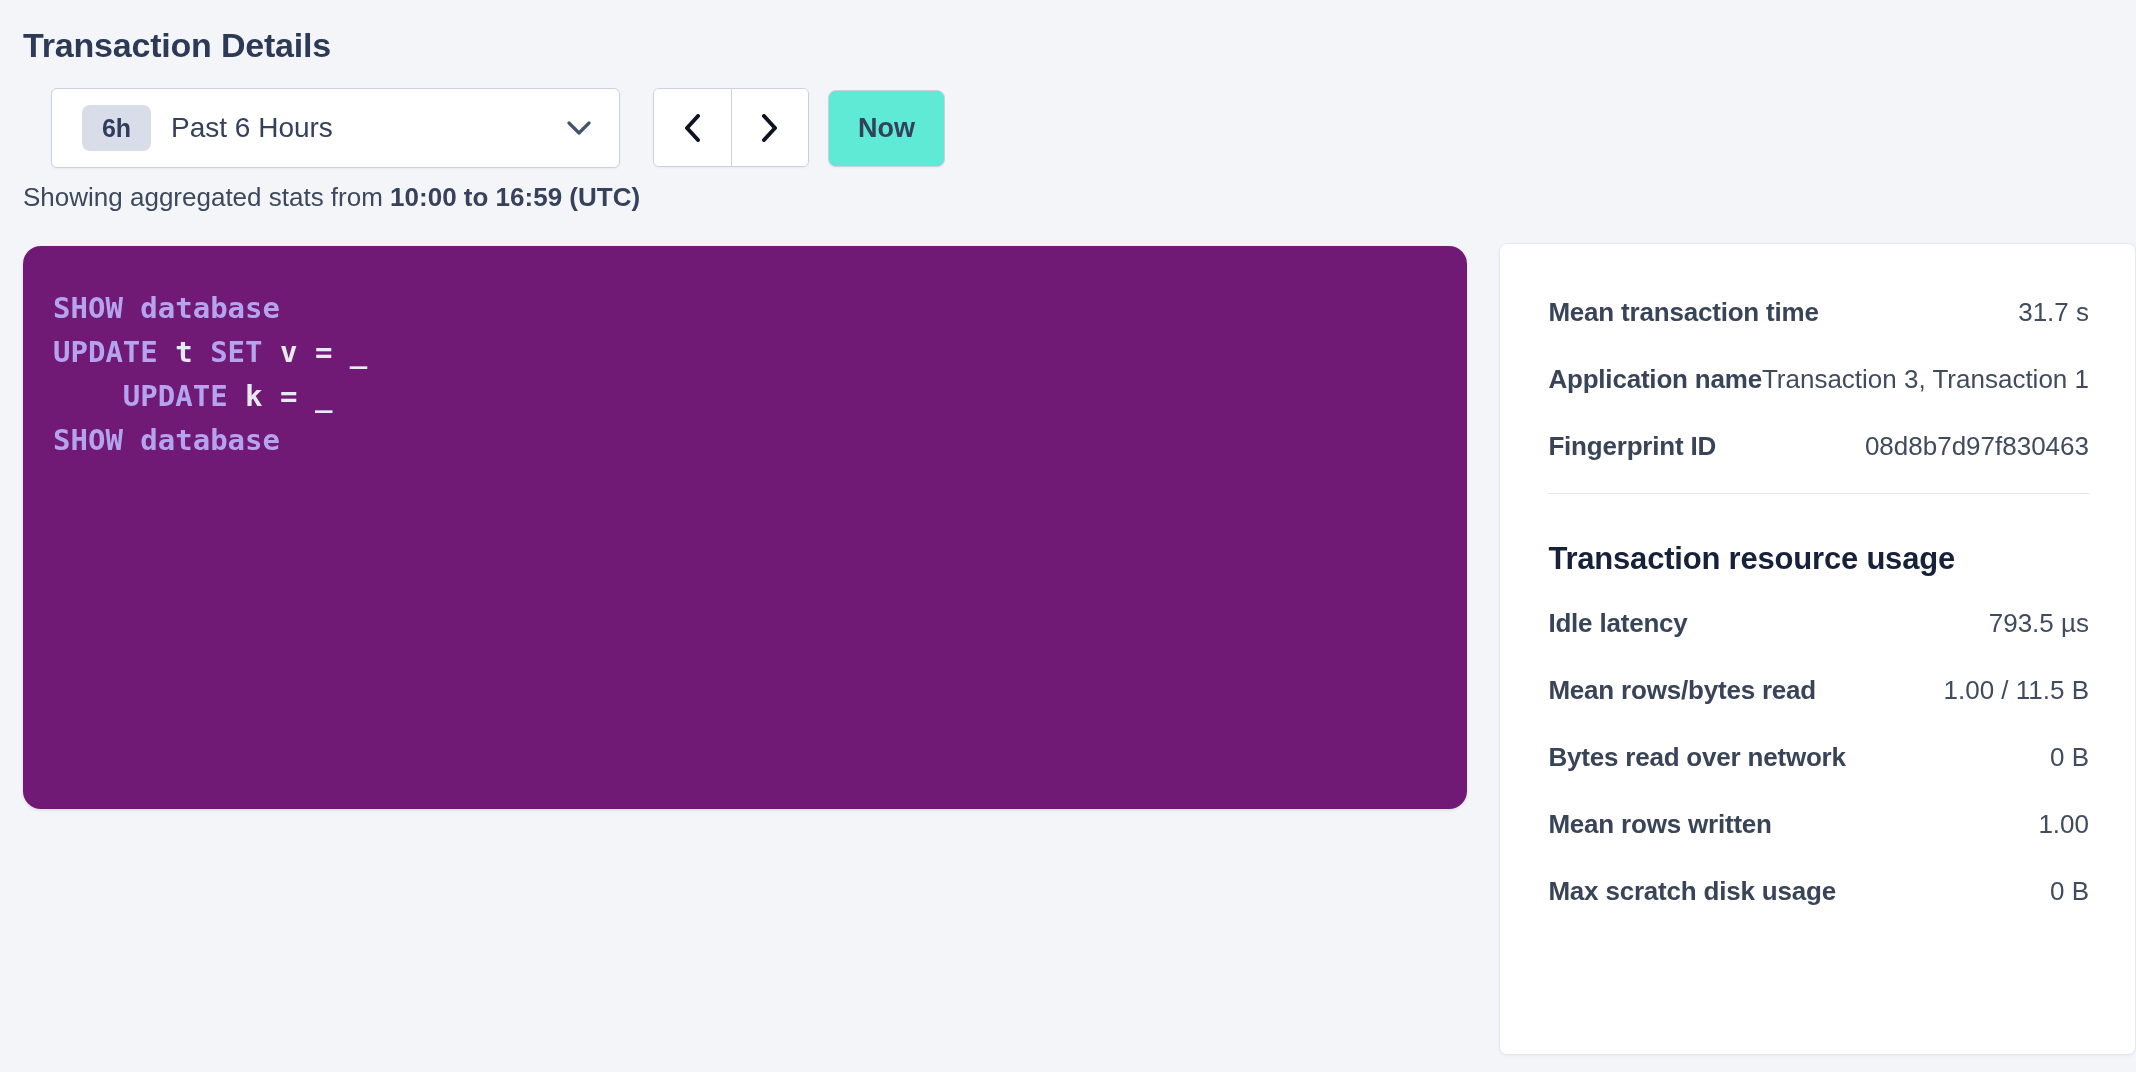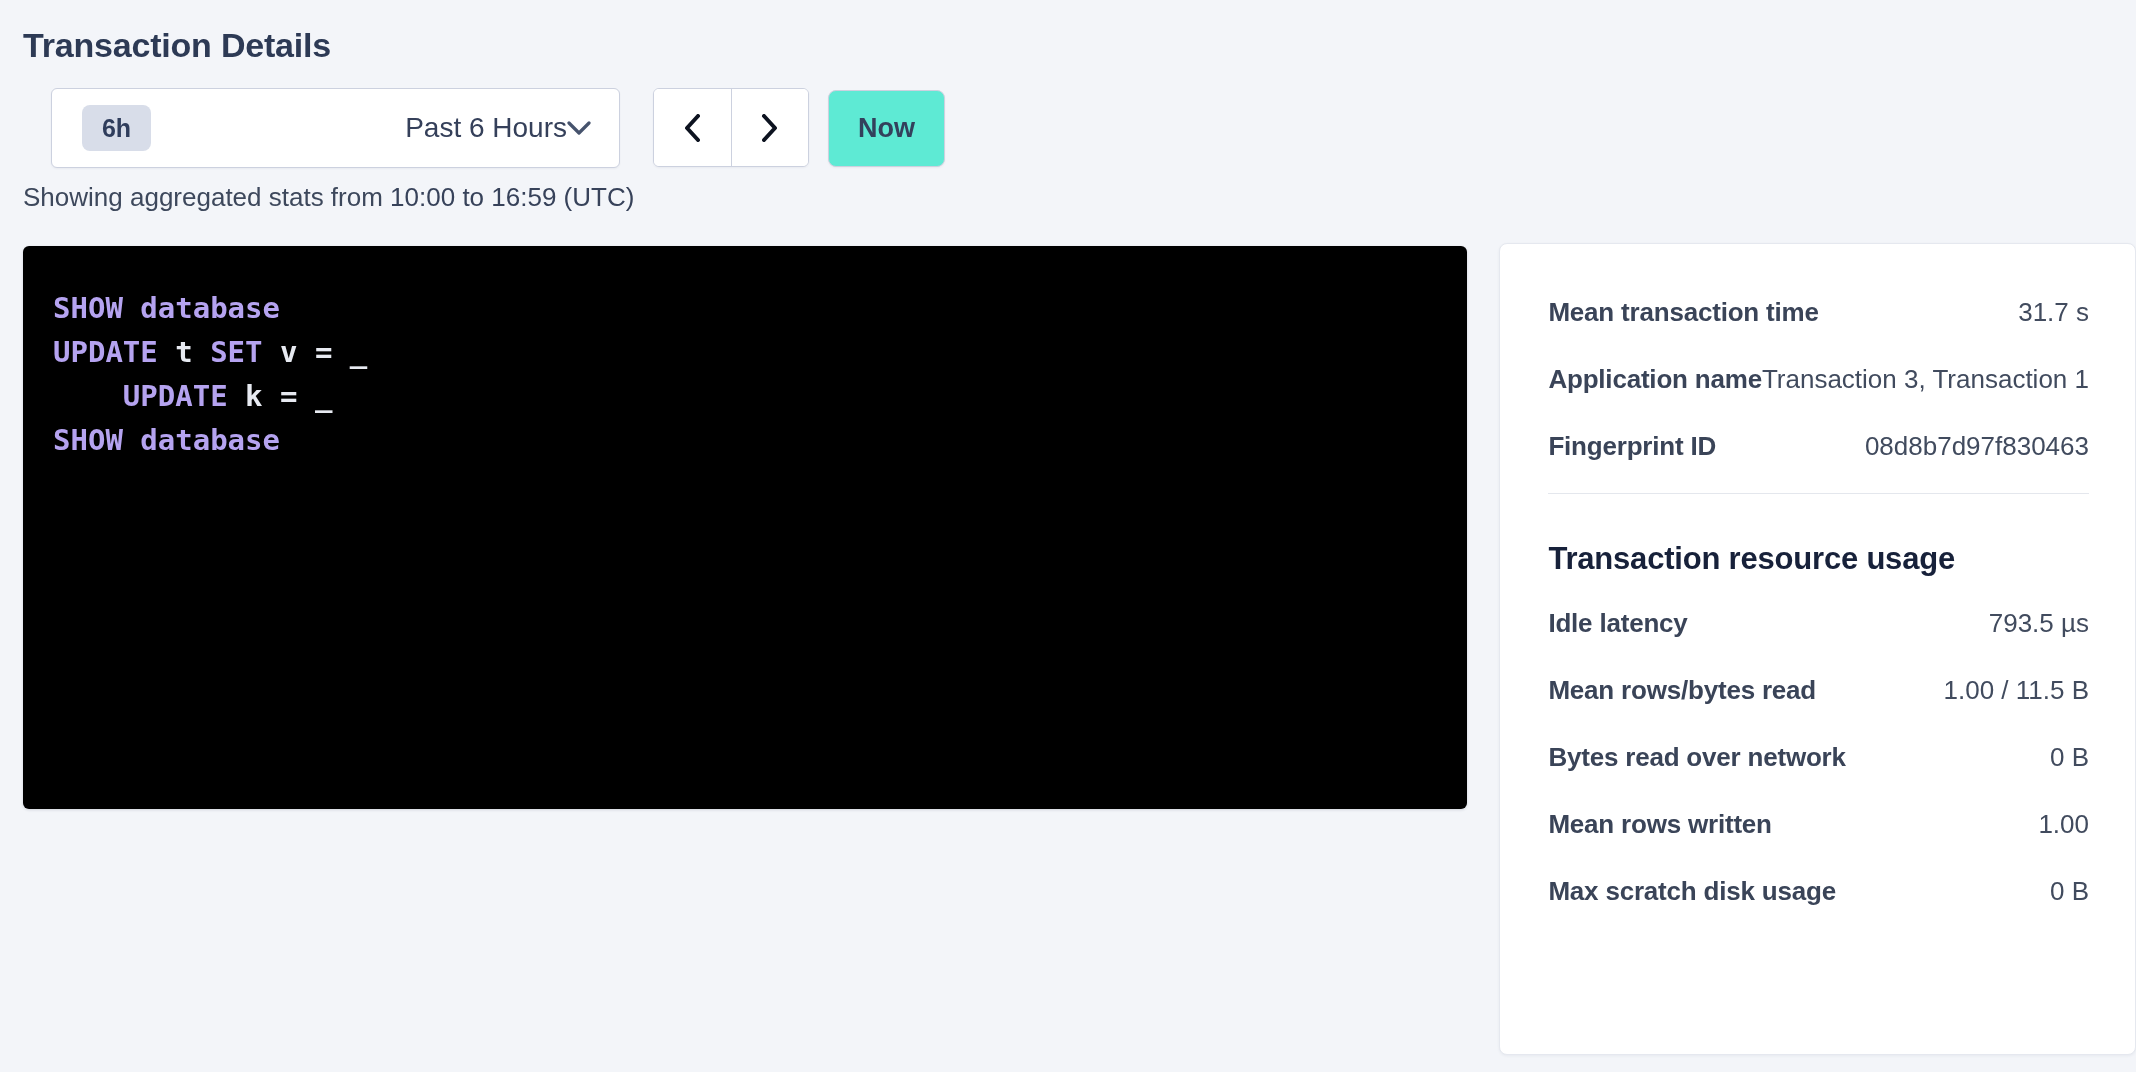--- a/index.html
+++ b/index.html
@@ -35,21 +35,21 @@
     font-family: inherit;
   }
   .range-badge {
     width: 69px; height: 46px;
     background: #d8dde9;
     border-radius: 8px;
     display: flex; align-items: center; justify-content: center;
     font-size: 25px; font-weight: bold; color: #2f3d5c;
     margin-right: 20px;
   }
-  .range-label { flex: 1; text-align: right; font-size: 28px; color: #35405a; }
+  .range-label { flex: 1; text-align: left; font-size: 28px; color: #35405a; }
   .chevron-down { width: 24px; height: 15px; }
 
   .arrow-group {
     margin-left: 33px;
     width: 156px; height: 79px;
     background: #ffffff;
     border: 1px solid #ccd1df;
     border-radius: 6px;
     display: flex;
     overflow: hidden;
@@ -70,30 +70,30 @@
     border: 1px solid #ccd1df;
     border-radius: 8px;
     font-family: inherit;
     font-size: 27px; font-weight: bold; color: #33415c;
     cursor: pointer;
     box-shadow: 0 1px 2px rgba(30,40,70,0.05);
   }
 
   
   .subtitle { margin: 14px 0 0 23px; font-size: 26px; line-height: 30px; color: #3d485c; }
-  .subtitle strong { font-weight: normal; color: #37425a; }
+  .subtitle strong { font-weight: bold; color: #37425a; }
 
   
   .main { display: flex; align-items: flex-start; margin: 34px 0 0 23px; }
 
   
   .code-block {
     width: 1589px; height: 563px;
-    background: #000000;
-    border-radius: 6px;
+    background: #701a75;
+    border-radius: 18px;
     padding: 40px 30px;
     font-family: "DejaVu Sans Mono", monospace;
     font-size: 29px;
     font-weight: 600;
     line-height: 44px;
     box-shadow: 0 1px 3px rgba(20,30,60,0.15);
   }
   .code-line { white-space: pre; }
   .tok-keyword { color: #b5a3f0; }
   .tok-plain { color: #e7eaf1; }

